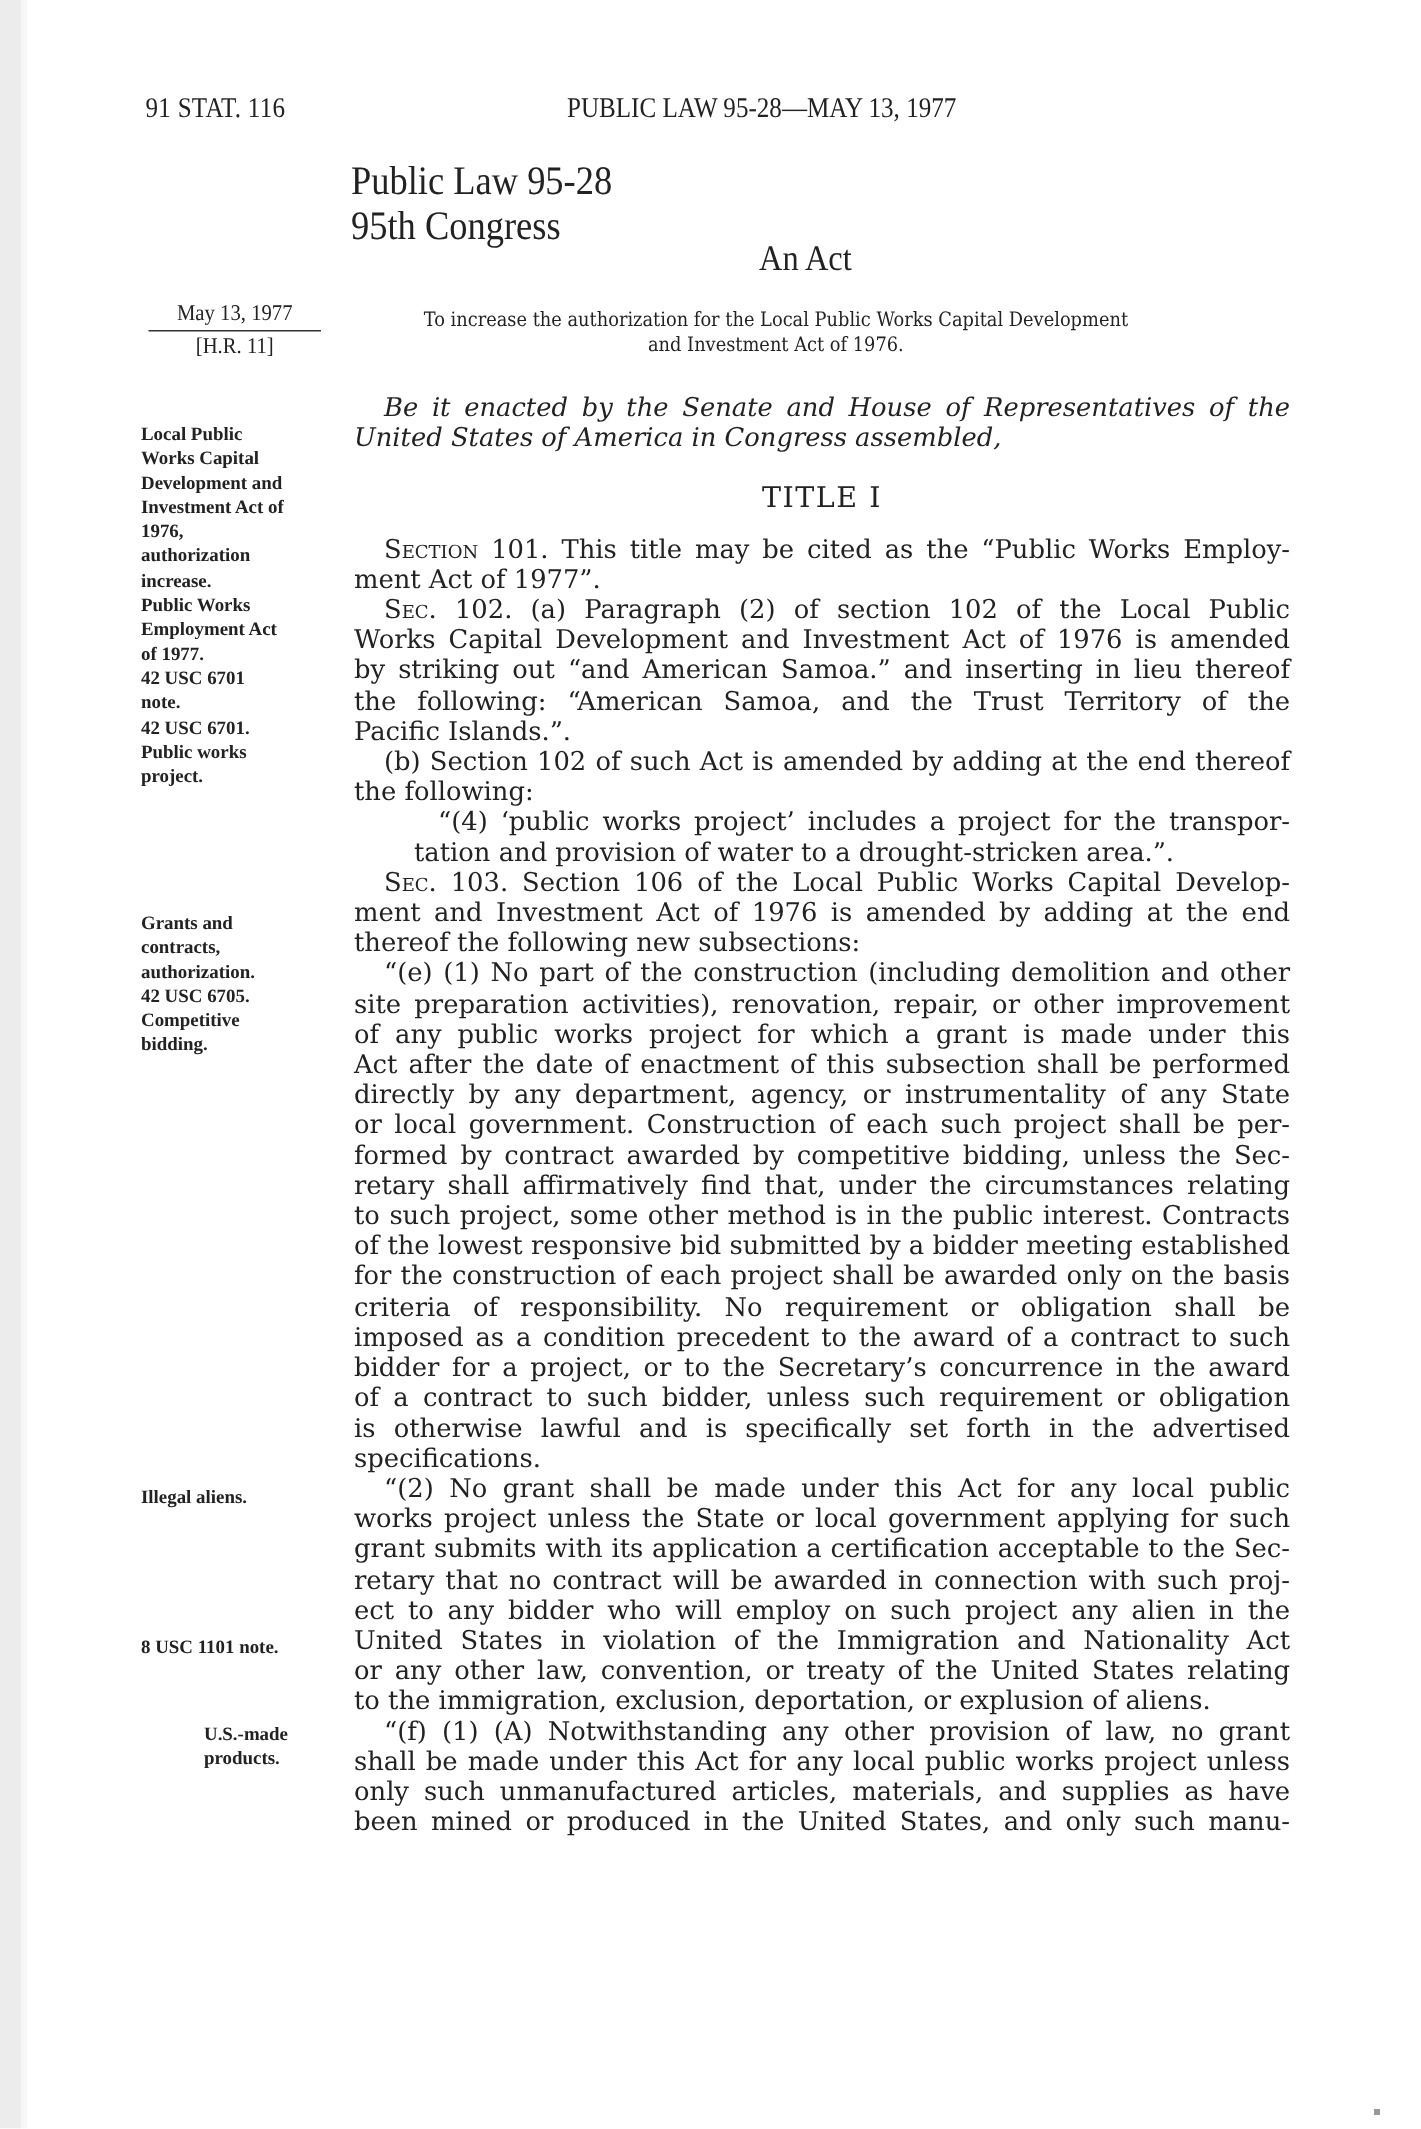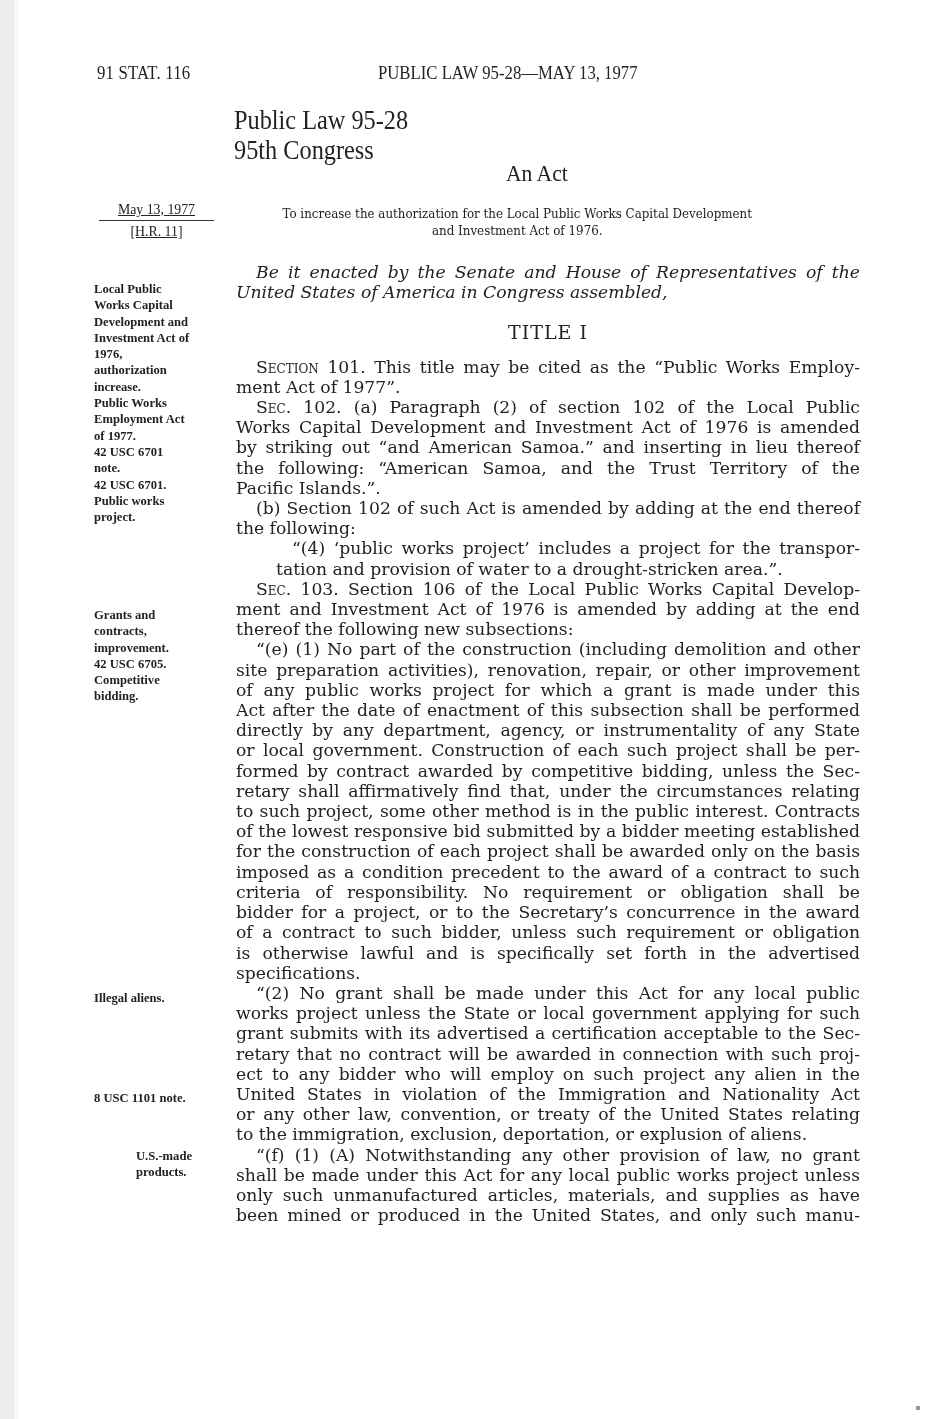--- a/index.html
+++ b/index.html
@@ -6,21 +6,21 @@
   body {
     width: 947px; height: 1419px; background: #ffffff; position: relative; overflow: hidden;
     font-family: "DejaVu Serif", "Liberation Serif", serif; color: #222;
   }
   .edge { position: absolute; left: 0; top: 0; width: 14px; height: 1419px; background: #ececec; }
   .edge2 { position: absolute; left: 14px; top: 0; width: 4px; height: 1419px; background: #f7f7f7; }
   .hdr-left { position: absolute; left: 97px; top: 62px; font-size: 19px; font-family: "Liberation Serif", serif; transform: scaleX(0.88); transform-origin: left; letter-spacing: 0.2px; }
   .hdr-center { position: absolute; left: 378px; top: 62px; font-size: 19px; font-family: "Liberation Serif", serif; transform: scaleX(0.88); transform-origin: left; }
   .law-title { position: absolute; left: 234px; top: 105px; font-size: 27px; line-height: 30px; font-family: "Liberation Serif", serif; transform: scaleX(0.9); transform-origin: left; }
   .an-act { position: absolute; left: 506px; top: 160px; font-size: 24px; font-family: "Liberation Serif", serif; transform: scaleX(0.9); transform-origin: left; }
-  .date-box { position: absolute; left: 94px; top: 201px; width: 125px; text-align: center; font-family: "Liberation Serif", serif; font-size: 15px; text-decoration: underline; }
+  .date-box { position: absolute; left: 94px; top: 201px; width: 125px; text-align: center; font-family: "Liberation Serif", serif; font-size: 15px; }
   .date-box .date { border-bottom: 1px solid #333; padding-bottom: 2px; transform: scaleX(0.92); }
   .date-box .bill { padding-top: 2px; transform: scaleX(0.92); }
   .purpose { position: absolute; left: 236px; top: 205px; width: 625px; text-align: center; font-size: 13.2px; line-height: 17px; font-family: "DejaVu Serif", serif; transform: scaleX(0.9); transform-origin: left; }
   .margin-notes { position: absolute; left: 94px; width: 140px; font-family: Liberation Serif, serif; font-weight: bold; font-size: 12.6px; line-height: 16.3px; }
   .mn { display: block; }
   .body-col { position: absolute; left: 236px; width: 624px; font-family: "DejaVu Serif", serif; font-size: 17.2px; line-height: 20.2px; text-align: justify; }
   .line { display: block; white-space: nowrap; text-align: justify; text-align-last: justify; overflow: visible; }
   .line.last { text-align-last: left; }
   .italic { font-style: italic; }
   .title-i { text-align: center; text-align-last: center; font-size: 19px; margin: 20px 0 14px; letter-spacing: 1px; }
@@ -70,21 +70,21 @@
   <span class="mn">42 USC 6701</span>
   <span class="mn">note.</span>
   <span class="mn">42 USC 6701.</span>
   <span class="mn">Public works</span>
   <span class="mn">project.</span>
 </div>
 
 <div class="margin-notes" style="top:587px;margin-top:20px;">
   <span class="mn">Grants and</span>
   <span class="mn">contracts,</span>
-  <span class="mn">improvement.</span>
+  <span class="mn">authorization.</span>
   <span class="mn">42 USC 6705.</span>
   <span class="mn">Competitive</span>
   <span class="mn">bidding.</span>
 </div>
 
 <div class="margin-notes" style="top:990px;">
   <span class="mn">Illegal aliens.</span>
 </div>
 
 <div class="margin-notes" style="top:1090px; font-weight:bold;">
@@ -123,30 +123,30 @@
   <span class="line">site preparation activities), renovation, repair, or other improvement</span>
   <span class="line">of any public works project for which a grant is made under this</span>
   <span class="line">Act after the date of enactment of this subsection shall be performed</span>
   <span class="line">directly by any department, agency, or instrumentality of any State</span>
   <span class="line">or local government. Construction of each such project shall be per-</span>
   <span class="line">formed by contract awarded by competitive bidding, unless the Sec-</span>
   <span class="line">retary shall affirmatively find that, under the circumstances relating</span>
   <span class="line">to such project, some other method is in the public interest. Contracts</span>
   <span class="line">of the lowest responsive bid submitted by a bidder meeting established</span>
   <span class="line">for the construction of each project shall be awarded only on the basis</span>
+  <span class="line">criteria of responsibility. No requirement or obligation shall be</span>
   <span class="line">imposed as a condition precedent to the award of a contract to such</span>
-  <span class="line">criteria of responsibility. No requirement or obligation shall be</span>
   <span class="line">bidder for a project, or to the Secretary’s concurrence in the award</span>
   <span class="line">of a contract to such bidder, unless such requirement or obligation</span>
   <span class="line">is otherwise lawful and is specifically set forth in the advertised</span>
   <span class="line last">specifications.</span>
 
   <span class="line ind">“(2) No grant shall be made under this Act for any local public</span>
   <span class="line">works project unless the State or local government applying for such</span>
-  <span class="line">grant submits with its advertised a certification acceptable to the Sec-</span>
+  <span class="line">grant submits with its application a certification acceptable to the Sec-</span>
   <span class="line">retary that no contract will be awarded in connection with such proj-</span>
   <span class="line">ect to any bidder who will employ on such project any alien in the</span>
   <span class="line">United States in violation of the Immigration and Nationality Act</span>
   <span class="line">or any other law, convention, or treaty of the United States relating</span>
   <span class="line last">to the immigration, exclusion, deportation, or explusion of aliens.</span>
 
   <span class="line ind">“(f) (1) (A) Notwithstanding any other provision of law, no grant</span>
   <span class="line">shall be made under this Act for any local public works project unless</span>
   <span class="line">only such unmanufactured articles, materials, and supplies as have</span>
   <span class="line">been mined or produced in the United States, and only such manu-</span>

